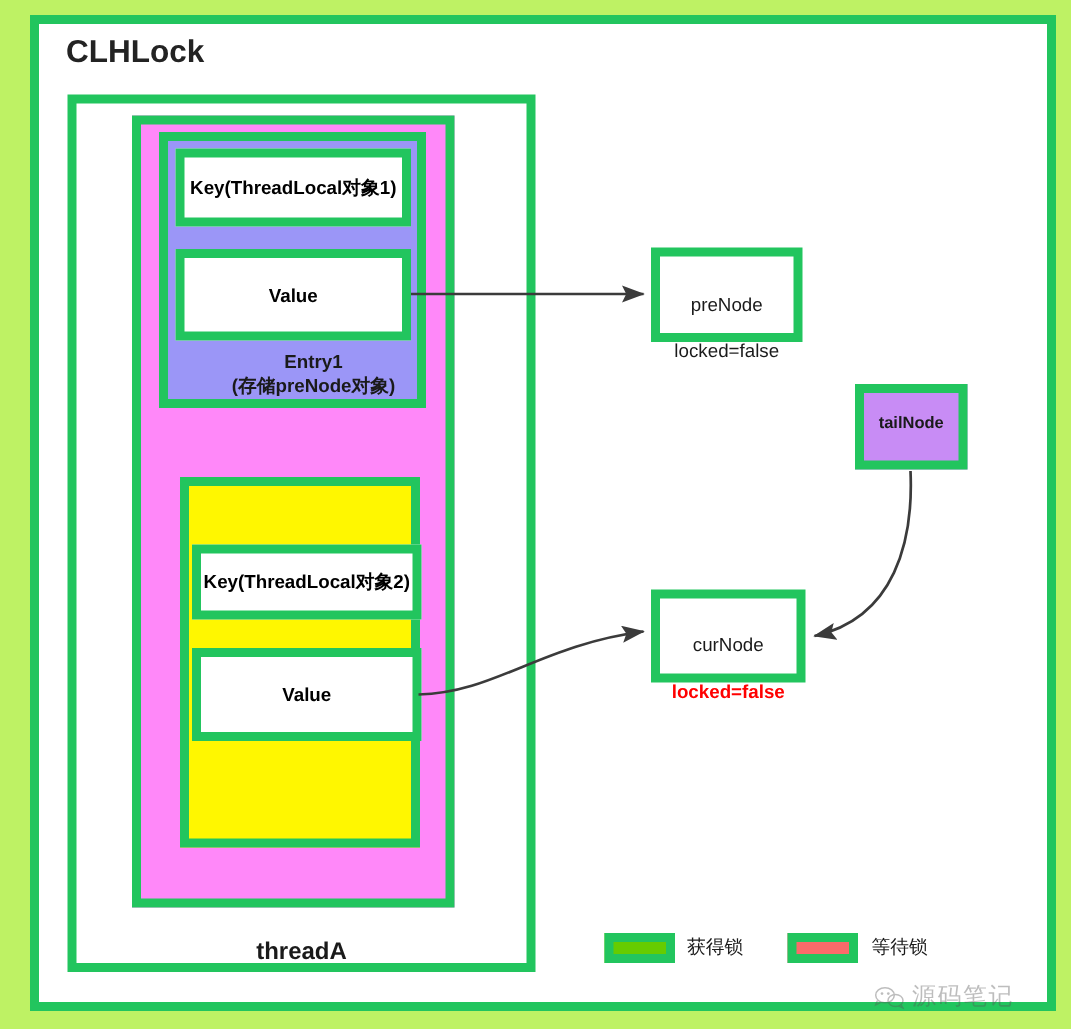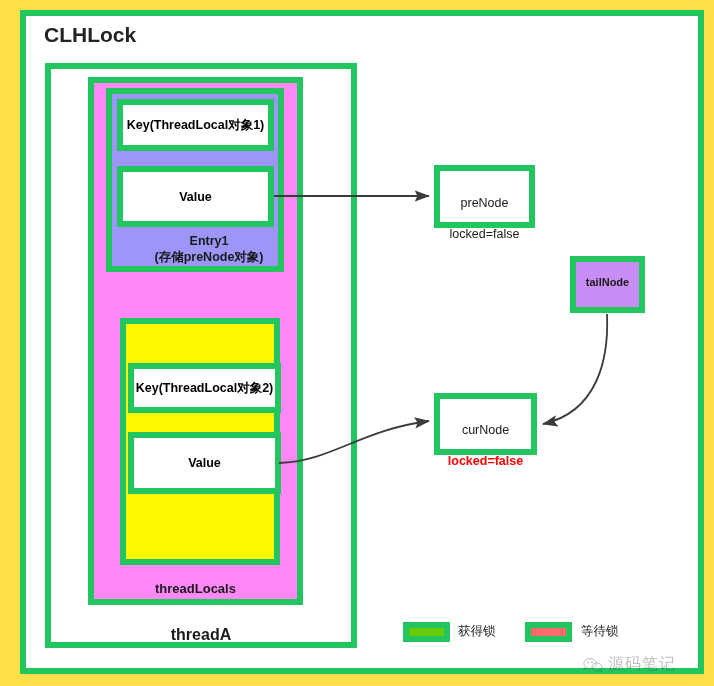--- a/index.html
+++ b/index.html
@@ -5,21 +5,21 @@
   html, body {
     margin: 0;
     padding: 0;
     background: #ffffff;
     font-family: "Liberation Sans", "DejaVu Sans", sans-serif;
   }
   #canvas {
     position: relative;
     width: 714px;
     height: 686px;
-    background: #fde047;
+    background: #bef264;
     overflow: hidden;
   }
   .box {
     position: absolute;
     box-sizing: border-box;
     border: 6px solid #22c55e;
   }
   .ctr {
     display: flex;
     align-items: center;
@@ -98,21 +98,20 @@
 
 <div id="canvas">
 
   <div class="box" id="outer-frame"></div>
   <div class="lbl" id="clh-title">CLHLock</div>
 
   <div class="box" id="threada-frame"></div>
   <div class="lbl" id="threada-label">threadA</div>
 
   <div class="box" id="threadlocals-box" style="background: rgb(255, 136, 249);"></div>
-  <div class="lbl" id="threadlocals-label">threadLocals</div>
 
   <div class="box" id="entry1-box" style="background: rgb(155, 150, 247);"></div>
   <div class="box ctr" id="entry1-key">Key(ThreadLocal对象1)</div>
   <div class="box ctr" id="entry1-value">Value</div>
   <div class="lbl" id="entry1-label">Entry1
 (存储preNode对象)</div>
 
   <div class="box" id="entry2-box" style="background: rgb(255, 247, 0);"></div>
   <div class="box ctr" id="entry2-key">Key(ThreadLocal对象2)</div>
   <div class="box ctr" id="entry2-value">Value</div>

